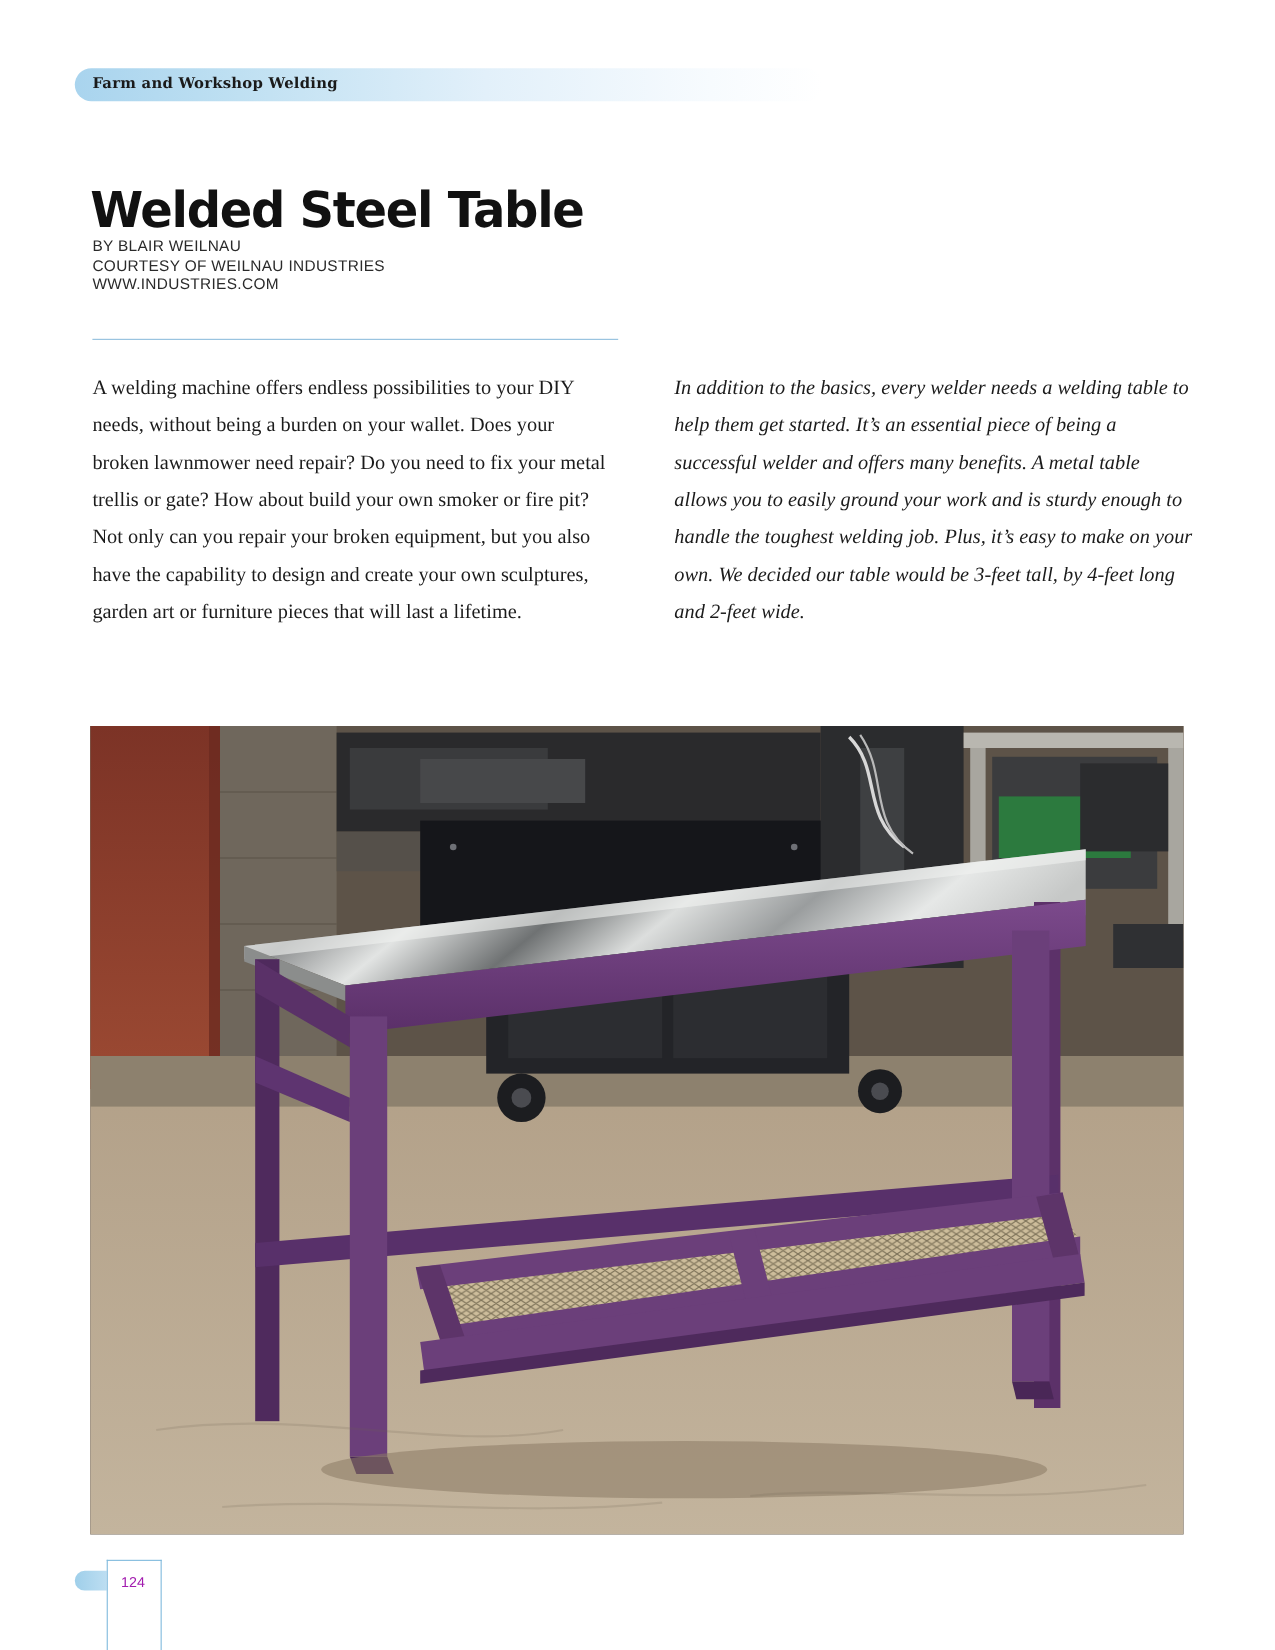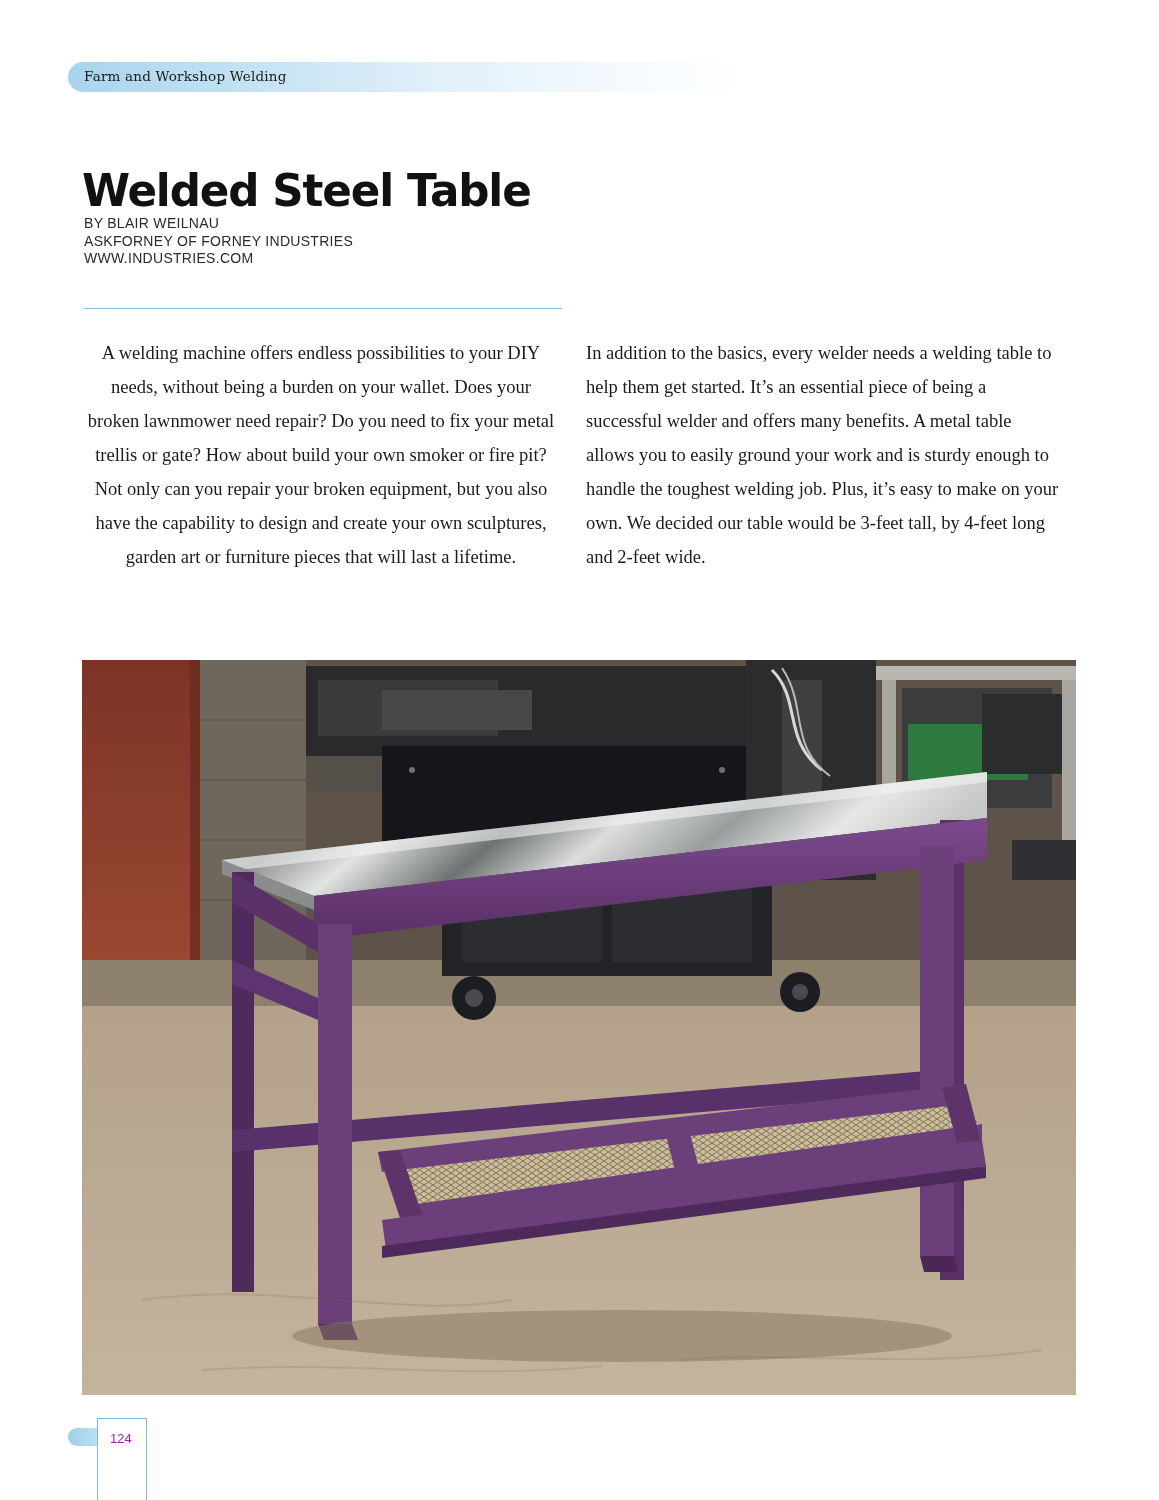--- a/index.html
+++ b/index.html
@@ -29,21 +29,21 @@
     width: 680px;
     height: 30px;
     border-radius: 15px;
     background: linear-gradient(to right, #a9d4ee 0%, #bfe0f2 22%, #e2f0fa 55%, #f7fbfe 85%, #ffffff 100%);
   }
   .running-head-text {
     position: absolute;
     left: 84px;
     top: 68px;
     font-family: "DejaVu Serif", serif;
-    font-weight: normal;
+    font-weight: bold;
     font-size: 13.5px;
     letter-spacing: 0.2px;
     color: #1a1a1a;
   }
 
   
   .title {
     position: absolute;
     left: 82px;
     top: 134px;
@@ -83,22 +83,22 @@
   .col {
     position: absolute;
     top: 336px;
     width: 474px;
     font-family: "Liberation Serif", serif;
     font-size: 18.5px;
     line-height: 34px;
     color: #1b1b1b;
     text-align: left;
   }
-  .col-left { left: 84px; text-align: center; }
-  .col-right { left: 586px; }
+  .col-left { left: 84px; }
+  .col-right { left: 613px; font-style: italic; }
 
   
   .photo {
     position: absolute;
     left: 82px;
     top: 660px;
     width: 994px;
     height: 735px;
     overflow: hidden;
     background: #6d6257;
@@ -139,21 +139,21 @@
 
 <div class="page">
 
   <div class="running-head"></div>
   <div class="running-head-text">Farm and Workshop Welding</div>
 
   <h1 class="title">Welded Steel Table</h1>
 
   <div class="byline">
     <div>BY BLAIR WEILNAU</div>
-    <div>ASKFORNEY OF FORNEY INDUSTRIES</div>
+    <div>COURTESY OF WEILNAU INDUSTRIES</div>
     <div>WWW.INDUSTRIES.COM</div>
   </div>
 
   <div class="rule"></div>
 
   <div class="col col-left">A welding machine offers endless possibilities to your DIY needs, without being a burden on your wallet. Does your broken lawnmower need repair? Do you need to fix your metal trellis or gate? How about build your own smoker or fire pit? Not only can you repair your broken equipment, but you also have the capability to design and create your own sculptures, garden art or furniture pieces that will last a lifetime.</div>
   <div class="col col-right">In addition to the basics, every welder needs a welding table to help them get started. It’s an essential piece of being a successful welder and offers many benefits. A metal table allows you to easily ground your work and is sturdy enough to handle the toughest welding job. Plus, it’s easy to make on your own. We decided our table would be 3-feet tall, by 4-feet long and 2-feet wide.</div>
 
   <div class="photo">
     <svg width="994" height="735" viewBox="0 0 994 735" xmlns="http://www.w3.org/2000/svg">

